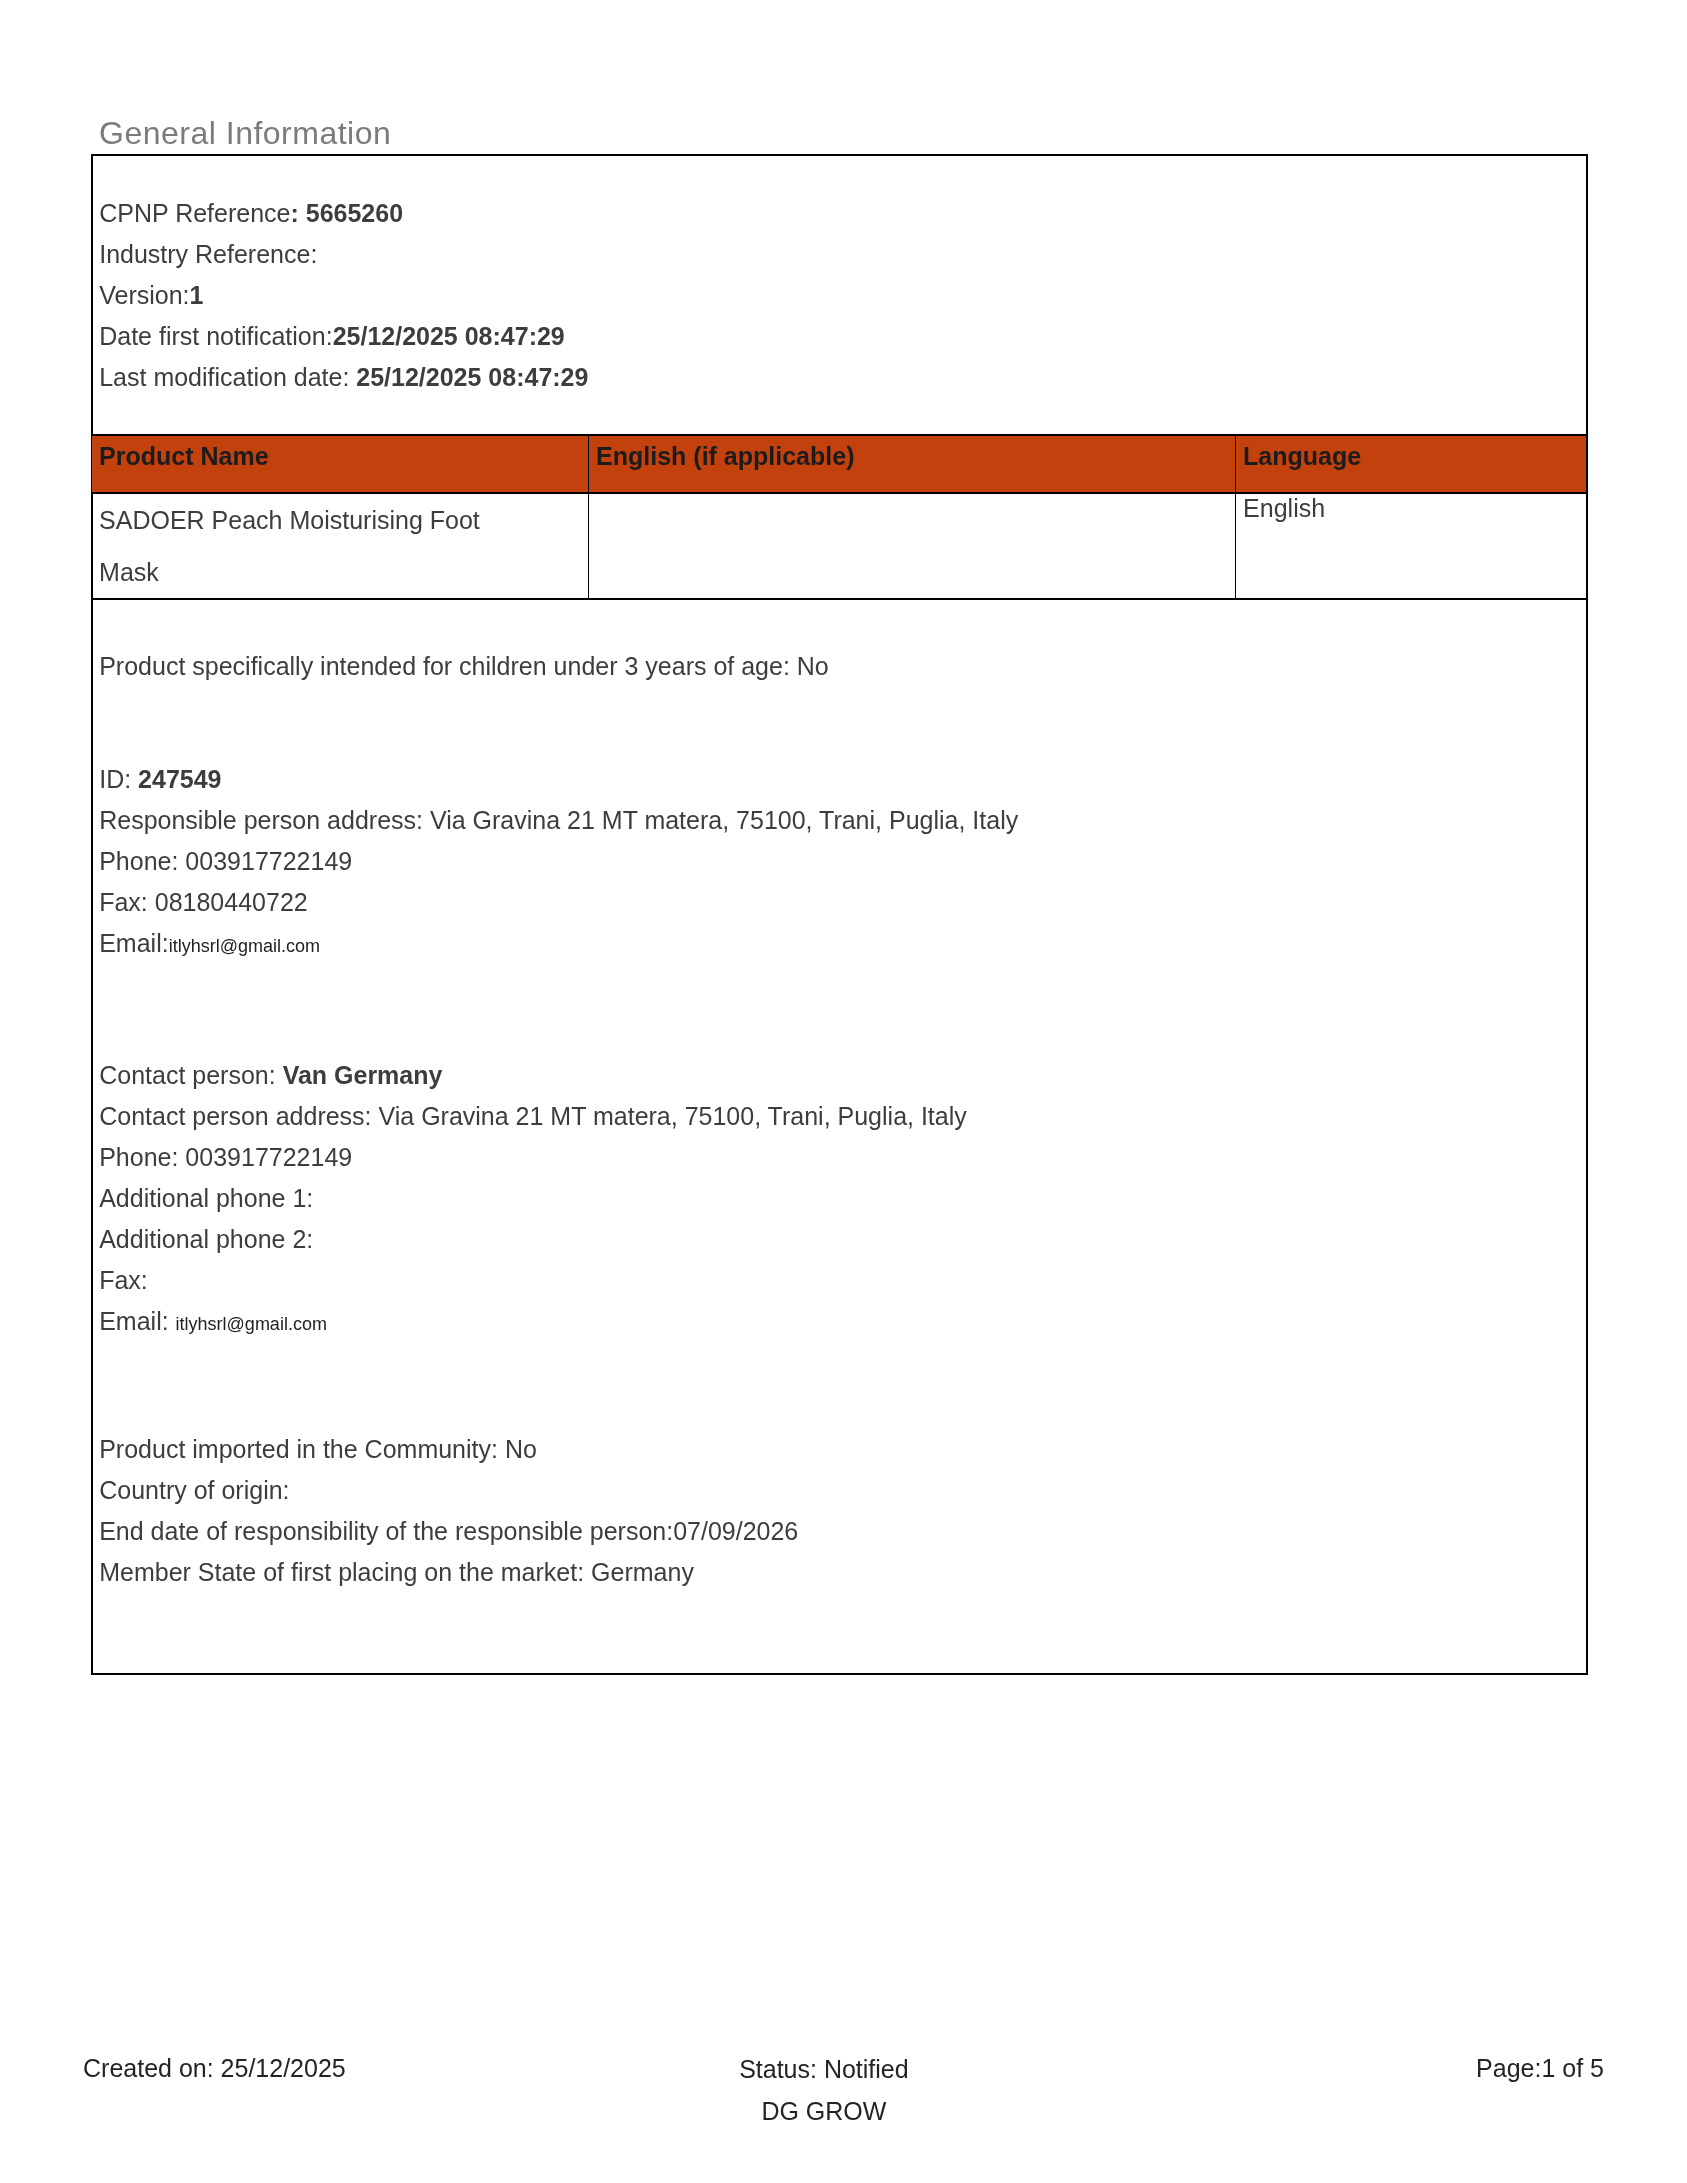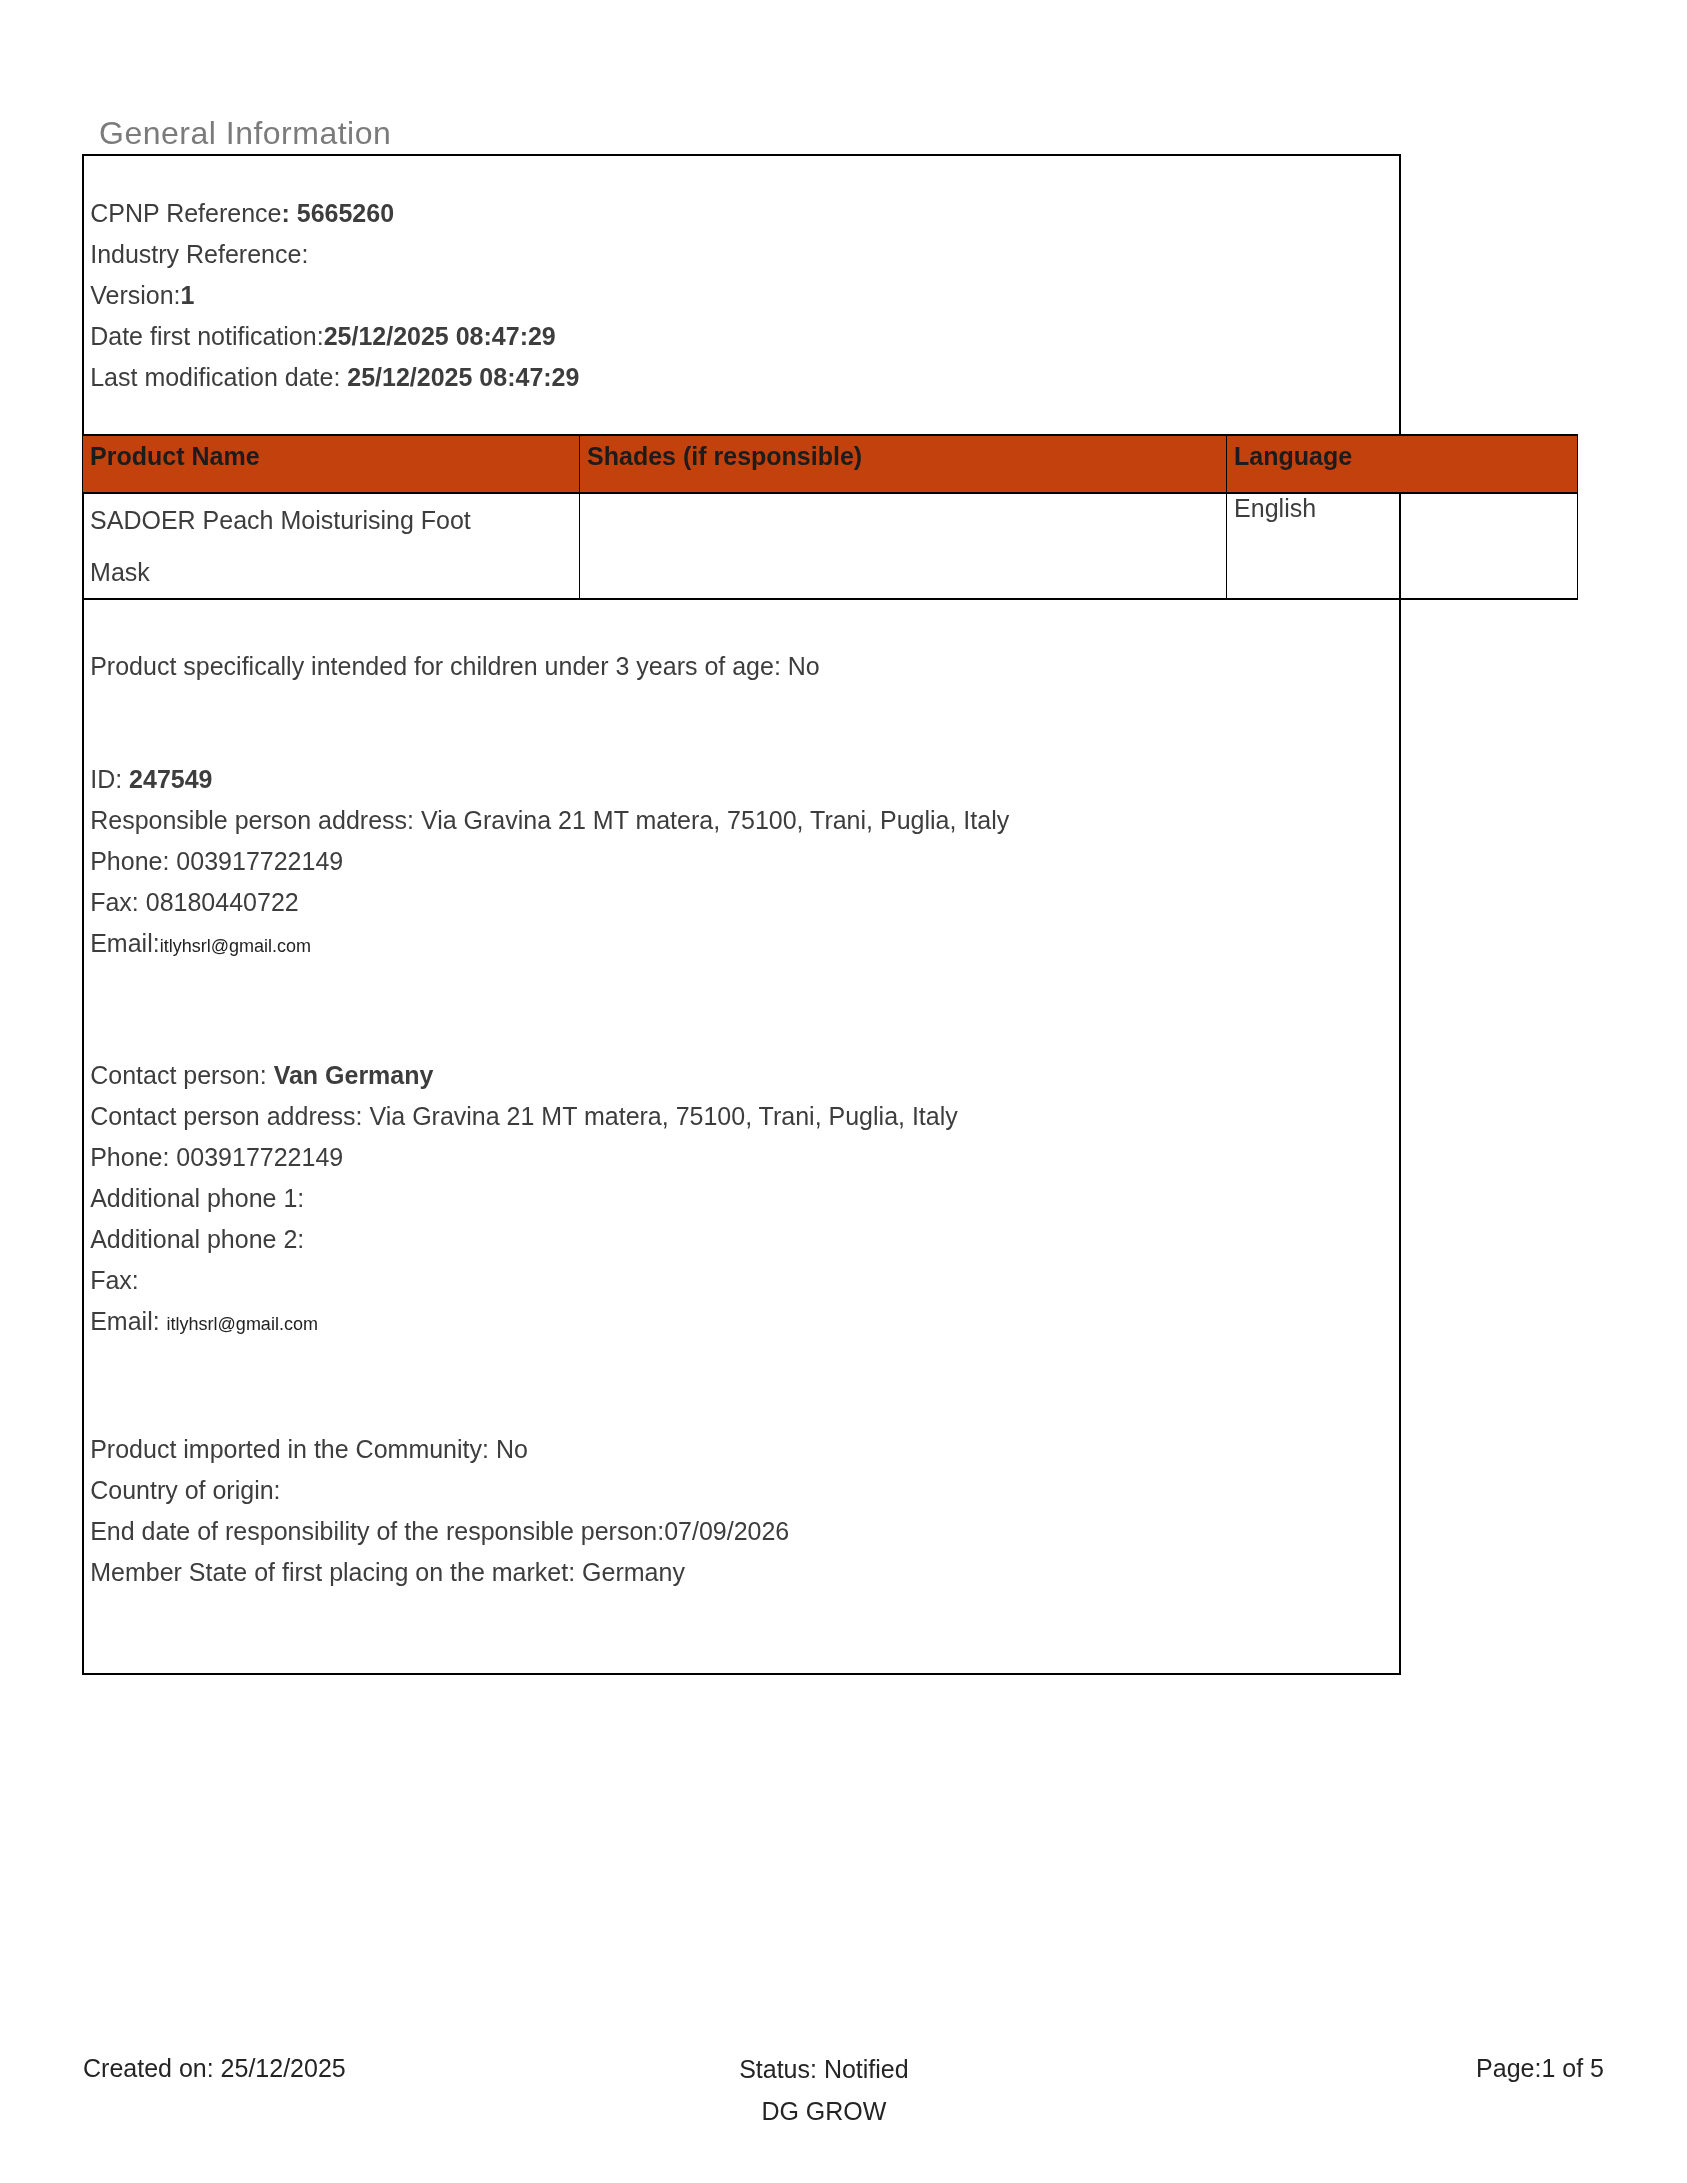--- a/index.html
+++ b/index.html
@@ -11,22 +11,22 @@
     color:#3d3d3d;
   }
   .heading {
     position:absolute; left:99px; top:115px;
     font-size:32px; line-height:36px;
     color:#7b7b7b;
     letter-spacing:0.5px;
   }
   .info-box {
     position:absolute;
-    left:82px; top:154px;
-    width:1319px; height:1521px;
+    left:91px; top:154px;
+    width:1497px; height:1521px;
     border:2.1px solid #000000;
   }
   .block { position:absolute; left:6.2px; right:6.2px; }
   .line {
     font-size:25px; line-height:41px;
     white-space:pre-wrap;
   }
   .bv { font-weight:700; }
   .ev { font-size:18px; color:#222222; }
   .block-meta        { top:37px; }
@@ -93,21 +93,21 @@
 
   <table class="product-table">
     <colgroup>
         <col class="col1">
         <col class="col2">
         <col class="col3">
       </colgroup>
     <thead>
       <tr>
         <th>Product Name</th>
-        <th>Shades (if responsible)</th>
+        <th>English (if applicable)</th>
         <th>Language</th>
       </tr>
     </thead>
     <tbody>
       <tr>
         <td class="cell-product"><span class="pn">SADOER Peach Moisturising Foot Mask</span></td>
         <td></td>
         <td class="cell-language">English</td>
       </tr>
     </tbody>

